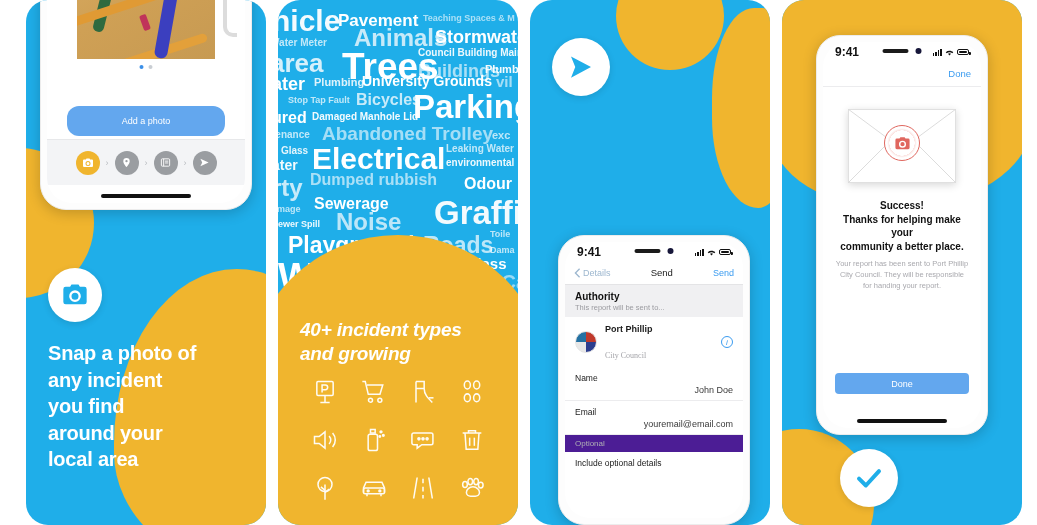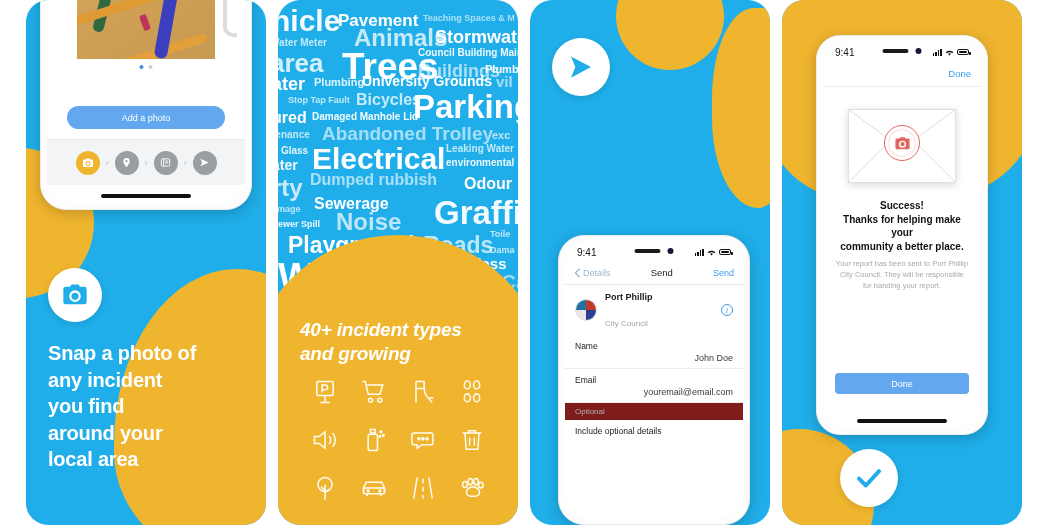--- a/index.html
+++ b/index.html
@@ -96,21 +96,21 @@
     border-radius: 30px;
     box-shadow: 0 3px 14px rgba(0,0,0,.20);
     overflow: hidden;
     border: 1px solid #ececec;
   }
   .phone-screen { position: absolute; inset: 6px; border-radius: 25px; overflow: hidden; background:#fff; }
 
   .statusbar {
     height: 20px; display:flex; align-items:center;
     justify-content: space-between; padding: 0 12px;
-    font-size: 10px; font-weight: 400; color:#111;
+    font-size: 12px; font-weight: 700; color:#111;
     position: relative;
   }
   .notch-bar {
     position:absolute; left:50%; top:6px; transform:translateX(-50%);
     display:flex; align-items:center; gap:7px;
   }
   .notch-speaker { width: 26px; height: 4px; border-radius:2px; background:#1b1b1b; }
   .notch-cam { width: 6px; height: 6px; border-radius:50%; background:#17173a; }
   .sb-right { display:flex; align-items:center; gap:3px; }
   .bars { display:flex; align-items:flex-end; gap:1px; height:7px; }
@@ -144,21 +144,21 @@
   .clamp{position:absolute;width:16px;height:7px;background:#c0345a;border-radius:2px;}
   .curl {
     position:absolute; right:8px; top:52px; width:14px;height:38px;
     border-left:4px solid #dcdcdc; border-bottom:4px solid #dcdcdc;
     border-radius: 0 0 0 10px;
   }
   .dots { position:absolute; left:50%; transform:translateX(-50%); top:118px; display:flex; gap:5px; }
   .dots i { width:4px;height:4px;border-radius:50%;background:#c9ced3;display:block; }
   .dots i.on { background:#3b8fe8; }
   .add-photo-btn {
-    position:absolute; left:20px; right:20px; top:159px; height:23px;
+    position:absolute; left:20px; right:20px; top:159px; height:30px;
     background:#63A7EE; border-radius:12px; color:#fff;
     font-size:9px; display:flex; align-items:center; justify-content:center;
     font-weight: 400;
   }
   .steps {
     position:absolute; left:0; right:0; top:192px; height:46px;
     background:#f3f4f6; border-top:1px solid #e7e8ea;
     display:flex; align-items:center; justify-content:center; gap:6px;
   }
   .step {
@@ -184,30 +184,30 @@
   .grp-hdr { background:#f0f0f2; padding:6px 10px 5px; }
   .grp-hdr .h { font-size:10px; font-weight:700; color:#111; }
   .grp-hdr .s { font-size:7.5px; color:#9b9ba0; margin-top:1px; }
   .auth-row { display:flex; align-items:center; gap:8px; padding:7px 10px; }
   .seal {
     width:22px;height:22px;border-radius:50%;
     background: conic-gradient(#c0392b 0 25%, #2c3e8f 25% 50%, #e8e8e8 50% 75%, #2471a3 75% 100%);
     border:1.5px solid #e4e4e4; flex:0 0 22px;
   }
   .auth-name { font-size:9px; font-weight:700; color:#1b1b1b; }
-  .auth-sub { font-size:8px; color:#a4a4a9; margin-top:17px; }
+  .auth-sub { font-size:8px; color:#a4a4a9; margin-top:17px;font-family:Liberation Serif, serif; }
   .info-i {
     margin-left:auto; width:12px;height:12px;border-radius:50%;
     border:1px solid #3b9cf0;color:#3b9cf0;font-size:8px;
     display:flex;align-items:center;justify-content:center;font-style:italic;
   }
   .field { padding:6px 10px 5px; border-bottom:1px solid #ececee; position:relative; }
   .field .lbl { font-size:8.5px; color:#222; }
   .field .val { font-size:9px; color:#3a3a3a; text-align:right; margin-top:2px; }
-  .sub-bar { background:#7f1d1d; padding:4px 10px; font-size:8px; color:#b0b0b5; }
+  .sub-bar { background:#4c1d95; padding:4px 10px; font-size:8px; color:#b0b0b5; }
   .opt-row { padding:6px 10px; font-size:8.5px; color:#1b1b1b; }
 
   
   .phone4 {
     width: 172px; height: 400px;
     left: 34px; top: 35px;
     border-radius: 24px;
   }
   .done-bar { display:flex; justify-content:flex-end; padding:6px 10px 7px; border-bottom:1px solid #ececee; }
   .done-link { color:#3b9cf0; font-size:9.5px; }
@@ -529,20 +529,24 @@
           <span class="back">
             <svg width="7" height="10" viewBox="0 0 8 12" fill="none" stroke="#9db7cf" stroke-width="1.6">
                 <path d="M6.5 1L1.5 6l5 5"></path>
               </svg>
             <span>Details</span>
           </span>
           <span class="title">Send</span>
           <span class="send">Send</span>
         </div>
 
+        <div class="grp-hdr">
+          <div class="h">Authority</div>
+          <div class="s">This report will be sent to...</div>
+        </div>
 
         <div class="auth-row">
           <div class="seal"></div>
           <div>
             <div class="auth-name">Port Phillip</div>
             <div class="auth-sub">City Council</div>
           </div>
           <div class="info-i">i</div>
         </div>
 

